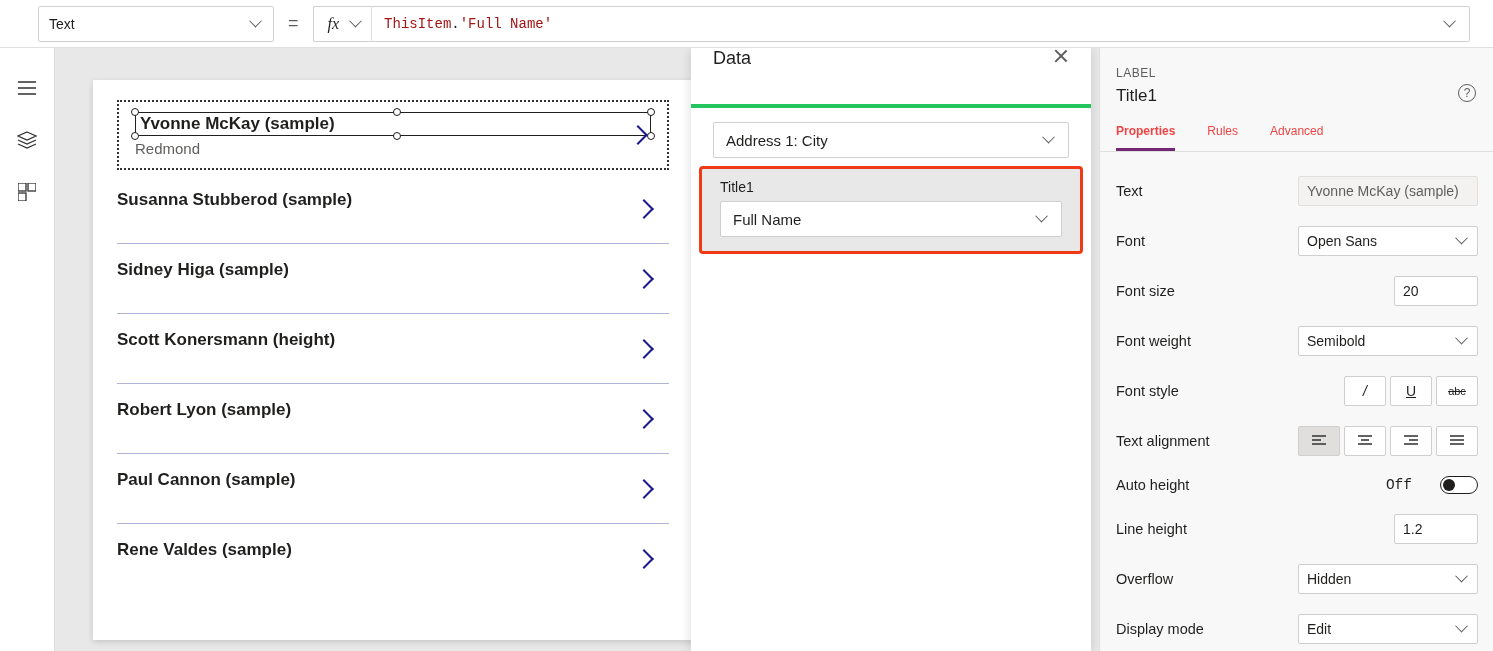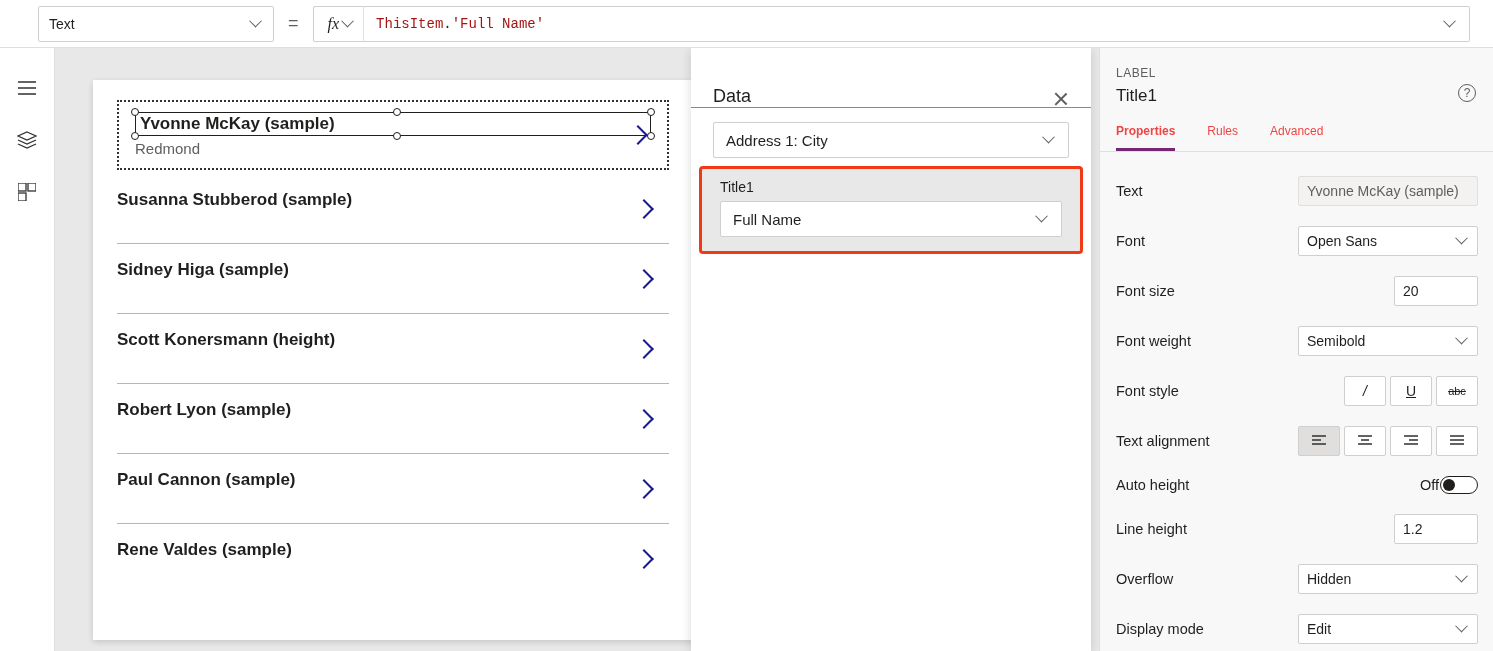--- a/index.html
+++ b/index.html
@@ -37,21 +37,21 @@
   .equals { padding: 0 14px; font-size: 18px; color: #605e5c; }
   .fx-box {
     height: 36px;
     border: 1px solid #cfcfcf;
     border-right: none;
     padding: 0 8px 0 14px;
     display: flex;
     align-items: center;
     font-style: italic;
     font-family: "Segoe UI", serif;
-    gap:4px;
+    gap:12px;
     border-radius: 2px 0 0 2px;
   }
   .fx-box .f { font-style: italic; font-size: 16px; }
   .formula-input {
     flex: 1;
     height: 36px;
     border: 1px solid #cfcfcf;
     border-left: 1px solid #e1dfdd;
     background: #ffffff;
     display: flex;
@@ -148,24 +148,24 @@
     top: 0;
     width: 400px;
     height: 603px;
     background: #ffffff;
     box-shadow: 0 2px 10px rgba(0,0,0,0.15);
     z-index:2;
   }
   .data-header {
     height: 60px;
     display: flex;
-    align-items: flex-end;
+    align-items: flex-start;
     justify-content: space-between;
     padding: 0 22px;
-    border-bottom: 1px solid #22c55e;
+    border-bottom: 4px solid #22c55e;
     font-size: 18px;
     font-weight: 400;
   }
   .data-body { padding: 14px 0px 14px 0px; }
   .data-section { padding: 0 22px; margin-bottom:8px;}
   .data-label {
     font-size: 14px;
     color: #201f1e;
     margin-bottom: 6px;
   }
@@ -261,21 +261,21 @@
     width: 38px; height: 18px; border-radius: 10px;
     border: 1px solid #201f1e;
     background: #ffffff;
     position: relative;
   }
   .toggle .knob {
     width: 12px; height: 12px; border-radius: 50%;
     background: #201f1e;
     position: absolute; top: 2px; left: 2px;
   }
-  .toggle-wrap { display:flex; align-items:center; gap:1px;}
+  .toggle-wrap { display:flex; align-items:center; gap:28px;font-family:Liberation Mono, monospace;}
 
   
   .icon-chevron-down { width: 12px; height: 12px; }
   .icon-chevron-down::before {
     content: ""; display:block; width:8px;height:8px;
     border-right: 1.5px solid #605e5c; border-bottom: 1.5px solid #605e5c;
     transform: rotate(45deg) translate(-1px,-1px);
   }
   .icon-chevron-right::before {
     content: ""; display:block; width:12px;height:12px;

